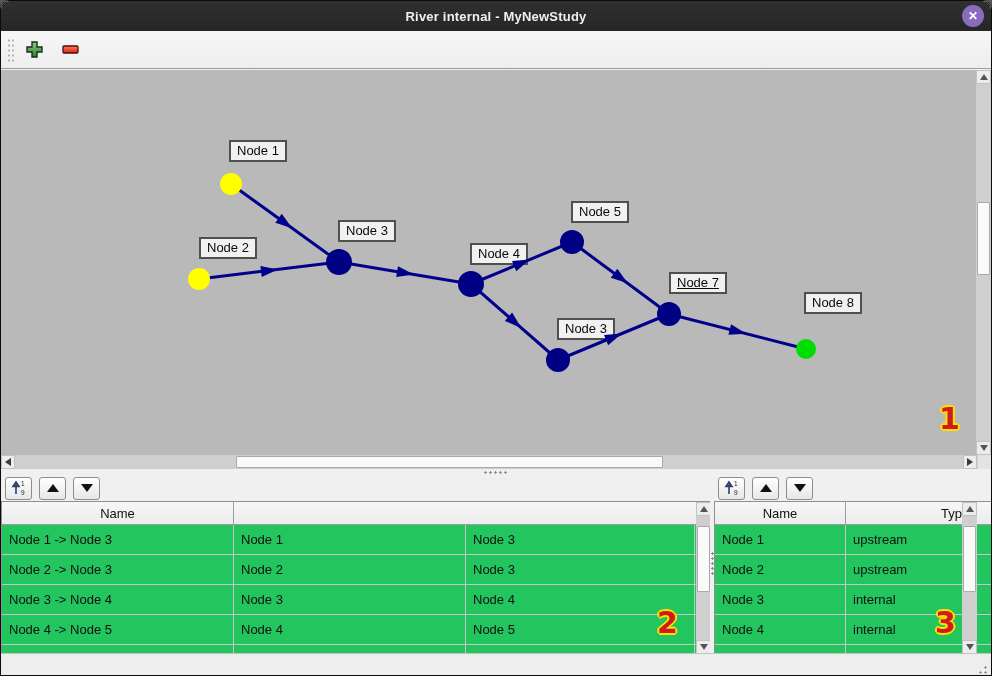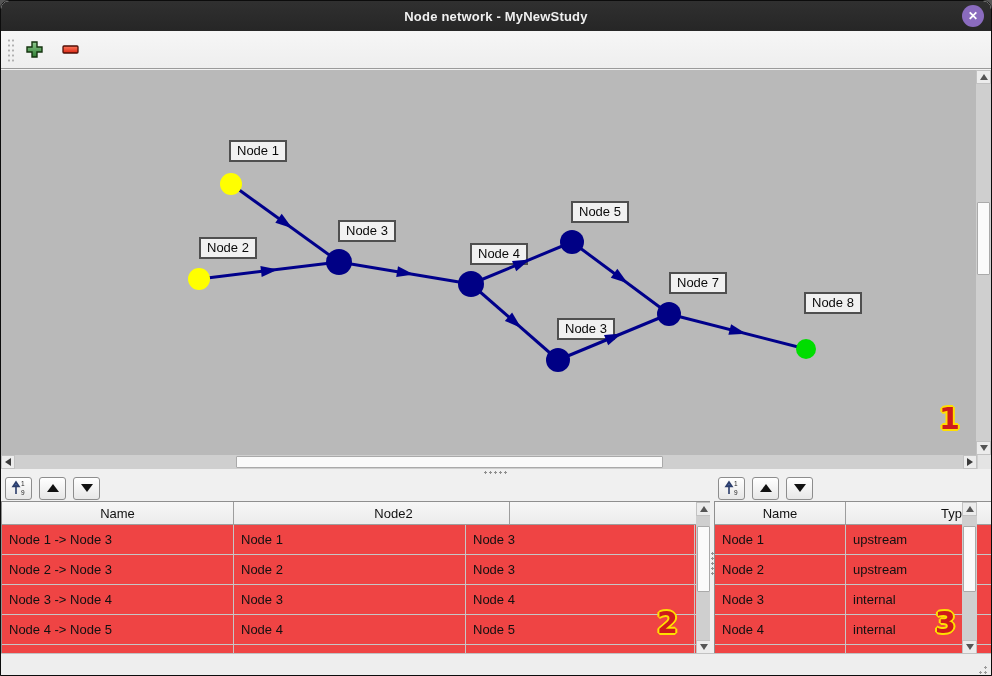--- a/index.html
+++ b/index.html
@@ -107,21 +107,21 @@
   }
   .tri-up-b   { border-left:6px solid transparent; border-right:6px solid transparent; border-bottom:8px solid #111; }
   .tri-down-b { border-left:6px solid transparent; border-right:6px solid transparent; border-top:8px solid #111; }
 
   .table-box { position:relative; height:152px; background:#fff; border-top:1px solid #8f8f8f; border-left:1px solid #8f8f8f; border-bottom:1px solid #8f8f8f; }
   .thead { display:grid; background:linear-gradient(#f7f7f7,#ececec); border-bottom:1px solid #9d9d9d; height:23px;gap:44px; }
   .thcell {
     display:flex; align-items:center; justify-content:center;
     font-size:13px; color:#111; border-right:1px solid #9d9d9d; overflow:hidden;
   }
-  .trow { display:grid; height:30px; background:#ef4444; border-bottom:1px solid #c6c6c6; }
+  .trow { display:grid; height:30px; background:#22c55e; border-bottom:1px solid #c6c6c6; }
   .trow.partial { height:8px; border-bottom:none; }
   .tcell {
     display:flex; align-items:center; padding-left:7px;
     font-size:13px; color:#111; border-right:1px solid #c6c6c6; overflow:hidden; white-space:nowrap;
   }
   .cols-left  { grid-template-columns:232px 232px 229px; }
   .cols-right { grid-template-columns:131px 131px; }
 
   .table-vsb { top:0; height:152px; }
   #lt-vsb { left:694px; }
@@ -146,21 +146,21 @@
     text-shadow:-2px 0 #ffdf00,2px 0 #ffdf00,0 -2px #ffdf00,0 2px #ffdf00,
                 -1px -1px #ffdf00,1px -1px #ffdf00,-1px 1px #ffdf00,1px 1px #ffdf00;
   }
 </style>
 </head>
 <body>
 
 <div class="window">
 
   <div class="titlebar">
-    <span class="title-text">Node network - MyNewStudy</span>
+    <span class="title-text">River internal - MyNewStudy</span>
     <div class="close-btn" id="close-btn" style="background: rgb(138, 107, 190);">
       <span>✕</span>
     </div>
   </div>
 
   <div class="main-toolbar">
     <div class="tb-grip"></div>
     <div class="icon-btn">
       <svg width="19" height="19" viewBox="0 0 19 19">
         <defs>
@@ -186,21 +186,21 @@
   </div>
 
   <div class="canvas-wrap" id="canvas" style="background: rgb(185, 185, 185);">
     <div class="labels-layer" id="labels-layer">
         <div class="node-label" style="left: 228px; top: 70px;">Node 1</div>
         <div class="node-label" style="left: 198px; top: 167px;">Node 2</div>
         <div class="node-label" style="left: 337px; top: 150px;">Node 3</div>
         <div class="node-label" style="left: 469px; top: 173px;">Node 4</div>
         <div class="node-label" style="left: 570px; top: 131px;">Node 5</div>
         <div class="node-label" style="left: 556px; top: 248px;">Node 3</div>
-        <div class="node-label" style="left: 668px; top: 202px;">Node 7</div>
+        <div class="node-label" style="left: 668px; top: 202px; text-decoration: underline;">Node 7</div>
         <div class="node-label" style="left: 803px; top: 222px;">Node 8</div>
       </div>
     <svg class="net-svg" id="net-svg" width="977" height="385" viewBox="0 0 977 385">
         <line x1="230" y1="114" x2="338" y2="192" stroke="#00008b" stroke-width="3"></line>
         <polygon points="9,0 -8,-5.5 -8,5.5" transform="translate(284,153) rotate(35.83765295427829)" fill="#00008b"></polygon>
         <line x1="198" y1="209" x2="338" y2="192" stroke="#00008b" stroke-width="3"></line>
         <polygon points="9,0 -8,-5.5 -8,5.5" transform="translate(268,200.5) rotate(-6.923448914810532)" fill="#00008b"></polygon>
         <line x1="338" y1="192" x2="470" y2="214" stroke="#00008b" stroke-width="3"></line>
         <polygon points="9,0 -8,-5.5 -8,5.5" transform="translate(404,203) rotate(9.462322208025617)" fill="#00008b"></polygon>
         <line x1="470" y1="214" x2="571" y2="172" stroke="#00008b" stroke-width="3"></line>
@@ -261,21 +261,20 @@
       <div class="small-btn">
           <div class="tri tri-up-b"></div>
         </div>
       <div class="small-btn">
           <div class="tri tri-down-b"></div>
         </div>
     </div>
     <div class="table-box">
       <div class="thead cols-left" id="lt-head">
           <div class="thcell">Name</div>
-          <div class="thcell">Node2</div>
         </div>
       <div id="lt-body">
           <div class="trow cols-left">
             <div class="tcell">Node 1 -&gt; Node 3</div>
             <div class="tcell">Node 1</div>
             <div class="tcell">Node 3</div>
           </div>
           <div class="trow cols-left">
             <div class="tcell">Node 2 -&gt; Node 3</div>
             <div class="tcell">Node 2</div>

